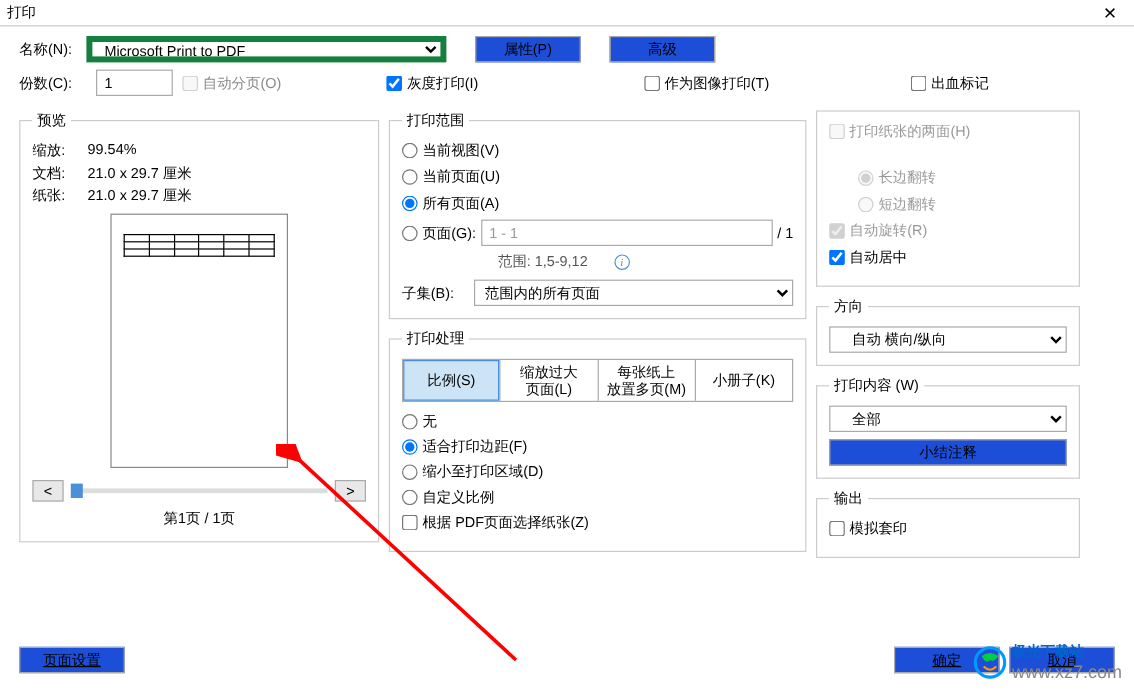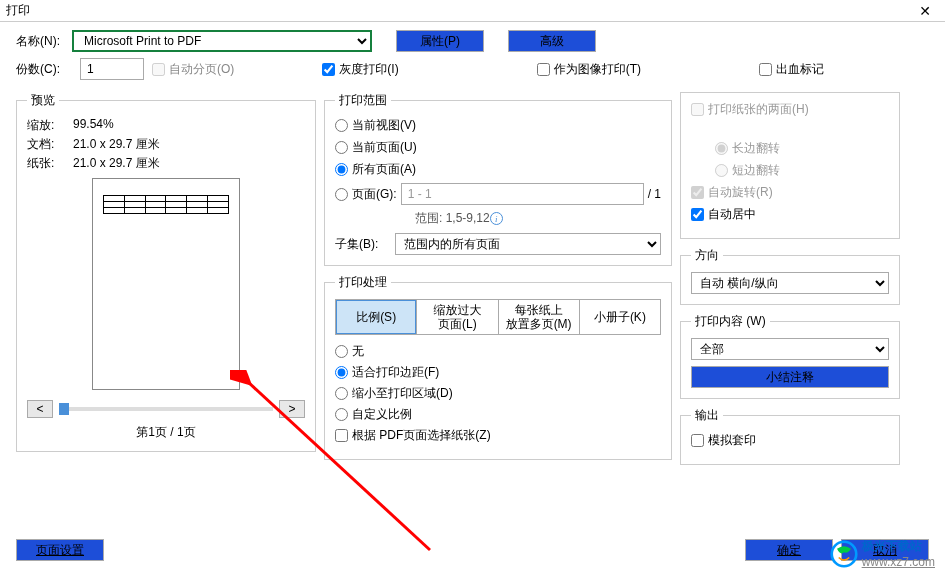--- a/index.html
+++ b/index.html
@@ -5,21 +5,21 @@
 * { box-sizing: border-box; margin: 0; padding: 0; font-family: "Microsoft YaHei", "SimSun", sans-serif; font-size: 12px; }
 body { background: #fff; width: 945px; height: 577px; position: relative; overflow: hidden; }
 .titlebar { height: 22px; display: flex; align-items: center; padding-left: 6px; border-bottom: 1px solid #ccc; }
 .titlebar .title { flex: 1; }
 .titlebar .close { width: 40px; text-align: center; font-size: 14px; cursor: pointer; }
 
 .window-body { padding: 8px 16px; }
 
 .top-row { display: flex; align-items: center; margin-bottom: 6px; gap: 0; }
 .top-row label { width: 56px; }
-.top-row select { width: 300px; height: 22px; border: 2px solid #15803d; padding-left: 6px; background: #fff; }
+.top-row select { width: 300px; height: 22px; border: 5px solid #15803d; padding-left: 6px; background: #fff; }
 .top-row .btn { width: 88px; margin-left: 24px; }
 .btn { height: 22px; border: 1px solid #aaa; background: #1d4ed8; cursor: pointer; text-align: center; }
 input[type="text"] { height: 22px; border: 1px solid #aaa; padding: 0 6px; background: #fff; }
 input[type="checkbox"] { width: 13px; height: 13px; vertical-align: middle; margin-right: 4px; }
 input[type="radio"] { width: 13px; height: 13px; vertical-align: middle; margin-right: 4px; }
 
 .second-row { display: flex; align-items: center; gap: 8px; margin-bottom: 12px; }
 .second-row label:first-child { width: 56px; }
 .second-row .count { width: 64px; }
 .chk-label { color: #888; }
@@ -40,52 +40,52 @@
 .preview-inner td { border: 1px solid #000; font-size: 5px; height: 6px; }
 
 .slider-row { display: flex; align-items: center; gap: 6px; justify-content: center; }
 .slider-row .nav-btn { width: 26px; height: 18px; border: 1px solid #aaa; background: #e8e8e8; cursor: pointer; }
 .slider-track { flex: 1; height: 4px; background: #ddd; position: relative; }
 .slider-thumb { position: absolute; left: 0; top: -4px; width: 10px; height: 12px; background: #4a90d9; }
 .page-indicator { text-align: center; margin-top: 6px; }
 
 .range-row { display: flex; align-items: center; margin-bottom: 5px; gap: 4px; }
 .range-row input[type="text"] { flex: 1; }
-.hint { color: #555; margin-left: 80px; display: flex; align-items: center; gap: 0; }
+.hint { color: #555; margin-left: 80px; display: flex; align-items: center; gap: 22px; }
 .hint .info { width: 13px; height: 13px; border: 1px solid #4a90d9; border-radius: 50%; color: #4a90d9; display: inline-flex; align-items: center; justify-content: center; font-size: 9px; font-style: italic; font-family: serif; }
 .sub-row { display: flex; align-items: center; gap: 8px; margin-top: 6px; }
 .sub-row select { flex: 1; height: 22px; border: 1px solid #aaa; background: #fff; padding-left: 4px; }
 
 .tabs { display: flex; border: 1px solid #aaa; }
 .tabs .tab { flex: 1; height: 34px; display: flex; align-items: center; justify-content: center; border-right: 1px solid #aaa; cursor: pointer; text-align: center; line-height: 1.2; padding: 2px; }
 .tabs .tab:last-child { border-right: none; }
 .tabs .tab.active { background: #cde4f7; box-shadow: inset 0 0 0 1px #4a90d9; }
 
 .radio-col { margin-top: 8px; }
 .radio-col .range-row { margin-bottom: 4px; }
 
 .chk-row { display: flex; align-items: center; margin-bottom: 5px; gap: 4px; }
 .chk-row.disabled { color: #999; }
 .sub-radios { margin-left: 24px; margin-top: 22px; }
 .sub-radios .chk-row { color: #999; }
 
-select.full { width: 100%; height: 22px; border: 1px solid #aaa; background: #fff; padding-left: 4px; }
+select.full { width: 100%; height: 22px; border: 1px solid #aaa; background: #fff; padding-left: 14px; }
 .btn-full { width: 100%; }
 
 .footer { position: absolute; bottom: 16px; left: 16px; right: 16px; display: flex; align-items: center; text-decoration: underline; }
 .footer .btn { width: 88px; }
 .footer .spacer { flex: 1; }
 
 .red-arrow { position: absolute; pointer-events: none; }
 
 .watermark { position: absolute; bottom: 8px; right: 10px; display: flex; align-items: center; gap: 4px; pointer-events: none; }
 .watermark .logo { width: 28px; height: 28px; }
 .watermark .txt { display: flex; flex-direction: column; font-size: 11px; }
 .watermark .cn { color: #0066cc; font-weight: bold; }
-.watermark .en { color: #888; font-size: 12px; text-decoration: underline; }
+.watermark .en { color: #888; font-size: 15px; }
 </style>
 </head>
 <body>
 
 <div class="titlebar">
   <span class="title">打印</span>
   <span class="close">✕</span>
 </div>
 
 <div class="window-body">

